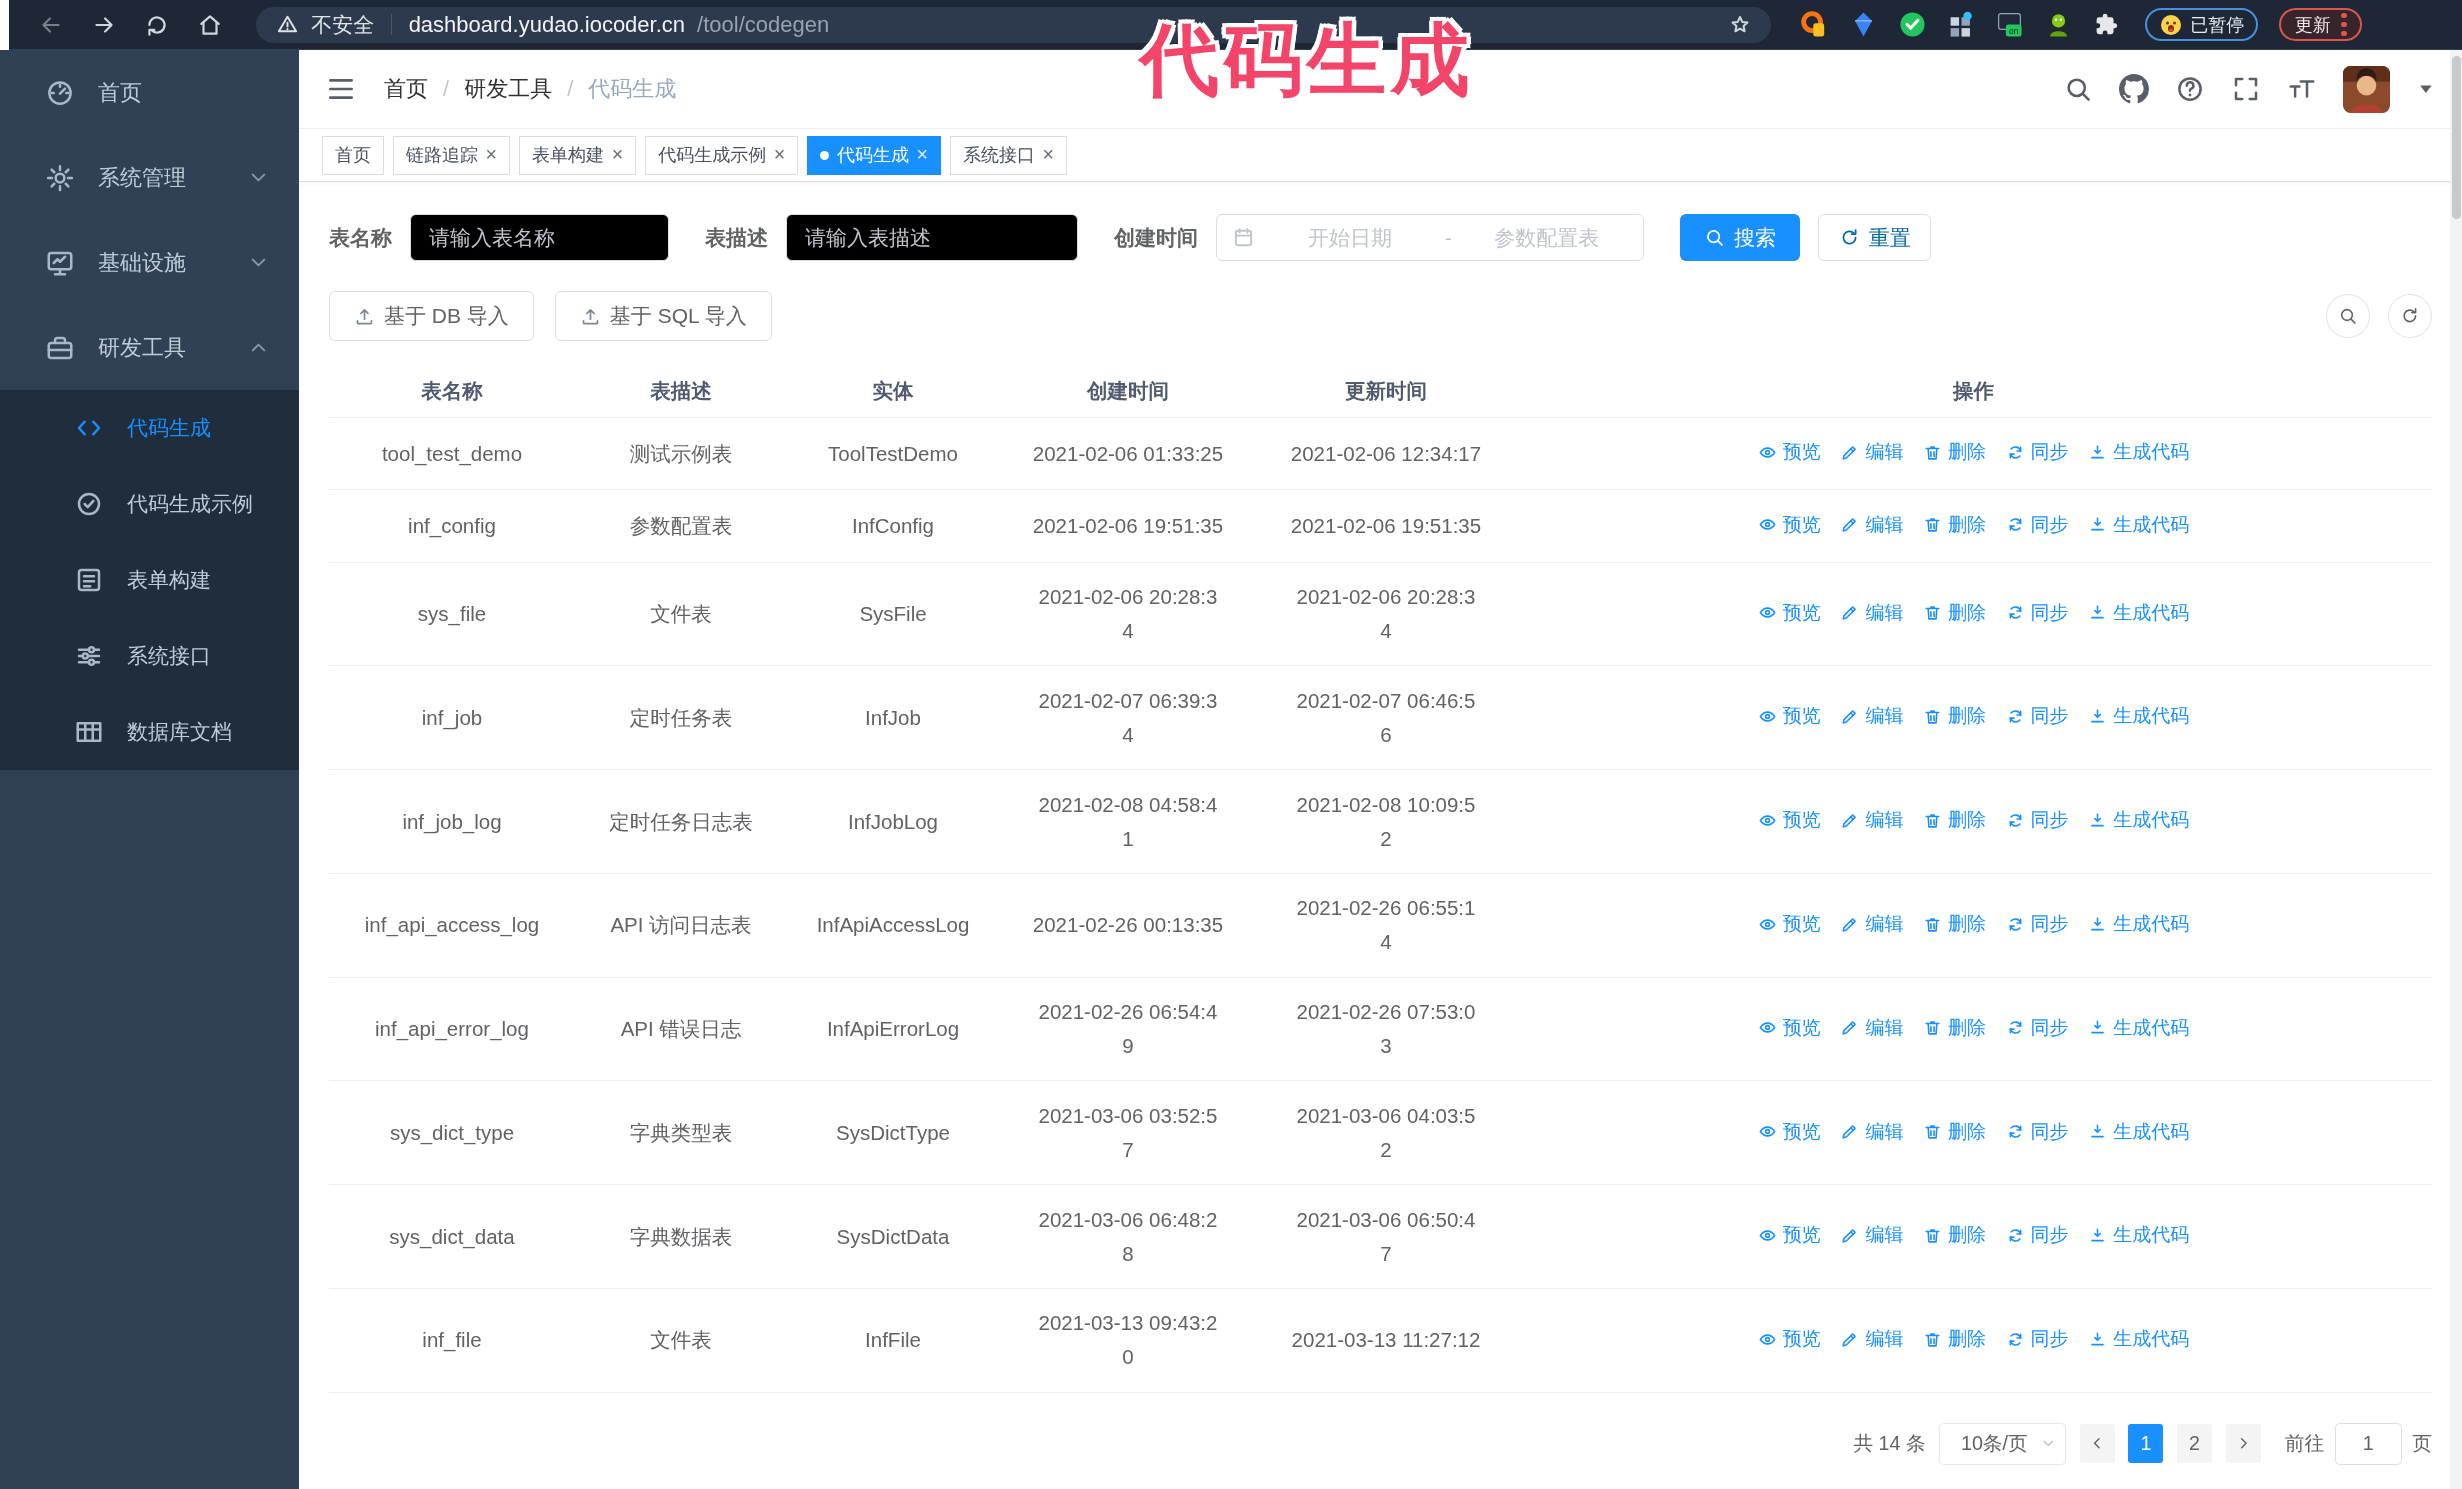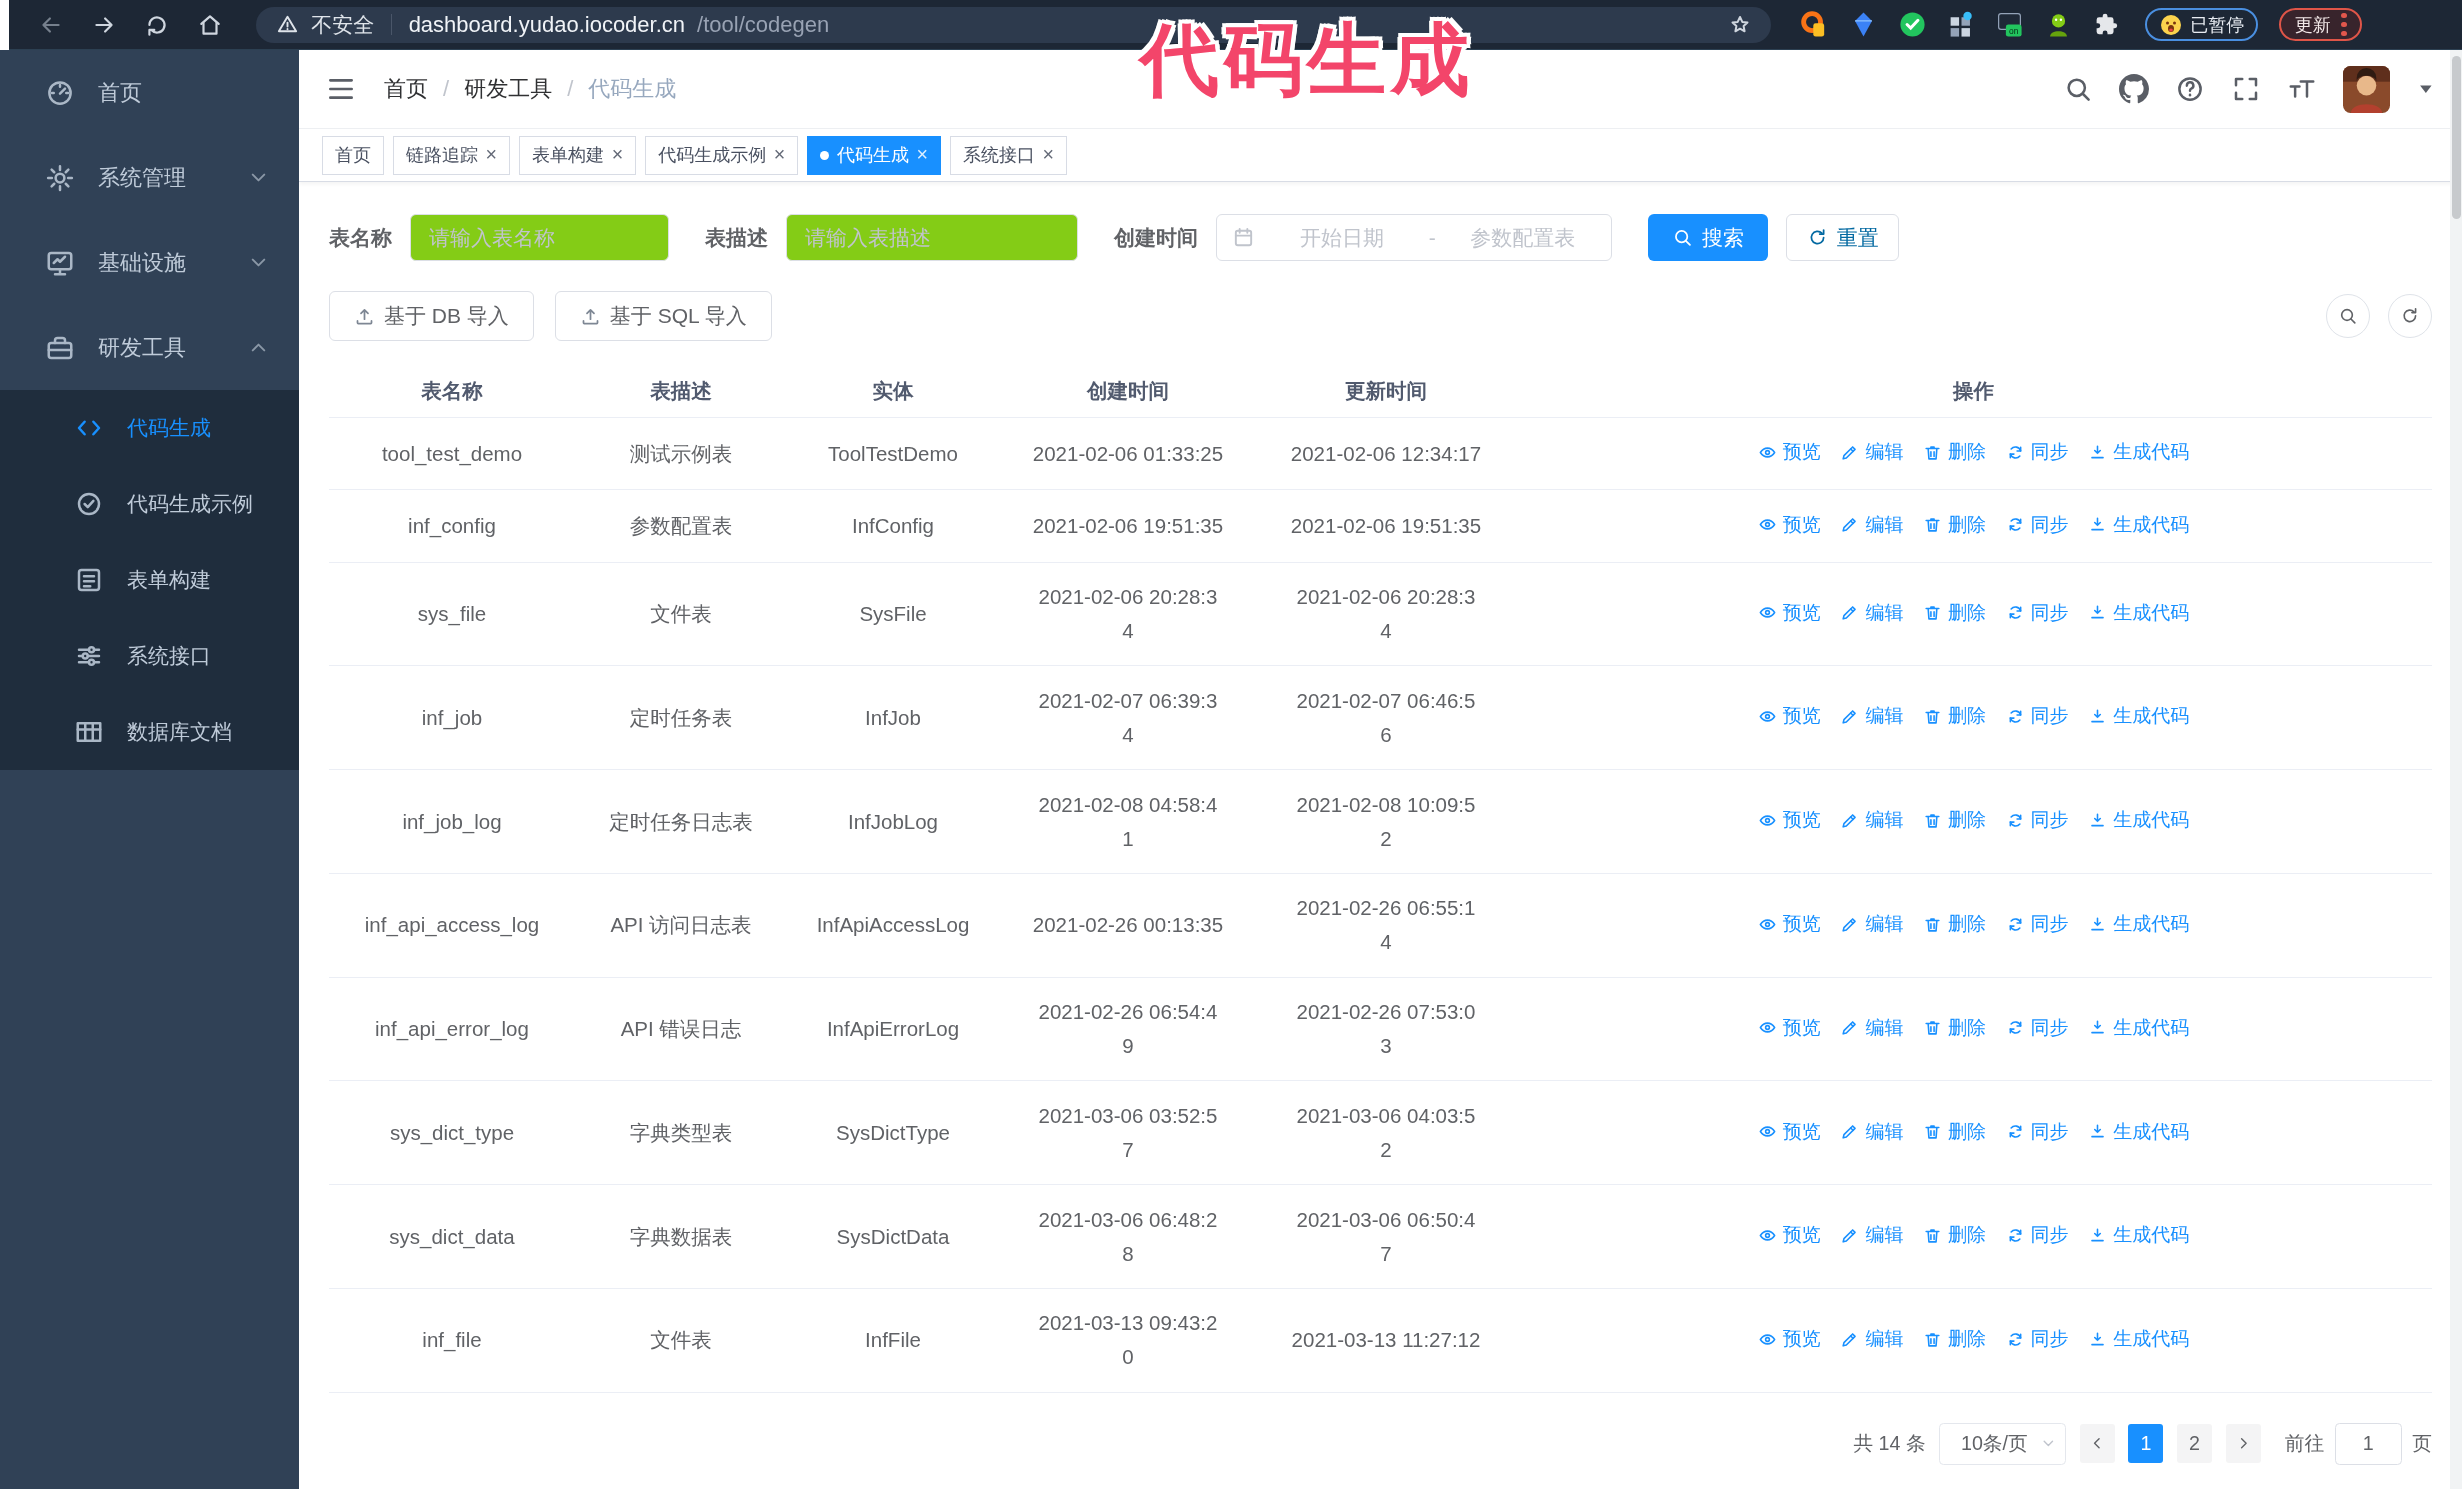--- a/index.html
+++ b/index.html
@@ -65,25 +65,25 @@
   .tag .dot { width:9px; height:9px; border-radius:50%; background:#fff; display:none; }
   .tag.active { background:var(--primary,#1890ff); border-color:var(--primary,#1890ff); color:#fff; }
   .tag.active .dot { display:inline-block; }
   .tag .close { font-size:19.7px; line-height:1; opacity:.85; }
 
   .content { padding:32px 30px 0 30px; }
 
   
   .filters { display:flex; align-items:center; }
   .f-label { font-size:21px; font-weight:600; color:#606266; margin-right:18px; white-space:nowrap; }
-  .inp { height:47px; border:1.5px solid #dcdfe6; border-radius:6px; padding:0 18px; font-size:21px; color:#606266; background:#84cc16; outline:none; }
+  .inp { height:47px; border:1.5px solid #dcdfe6; border-radius:6px; padding:0 18px; font-size:21px; color:#606266; background:#000000; outline:none; }
   .inp::placeholder { color:#c0c4cc; }
   .inp.name { width:259px; margin-right:36px; }
   .inp.desc { width:292px; margin-right:36px; }
-  .date-box { width:396px; height:47px; border:1.5px solid #dcdfe6; border-radius:6px; display:flex; align-items:center; padding:0 15px; gap:13.6px; font-size:21px; color:#c0c4cc; }
+  .date-box { width:428px; height:47px; border:1.5px solid #dcdfe6; border-radius:6px; display:flex; align-items:center; padding:0 15px; gap:13.6px; font-size:21px; color:#c0c4cc; }
   .date-box .cal { width:23px; height:23px; color:#c0c4cc; }
   .date-box .dstart,.date-box .dend { flex:1; text-align:center; white-space:nowrap; }
   .btn { display:inline-flex; align-items:center; gap:9px; height:47px; border-radius:6px; font-size:21px; cursor:pointer; border:1.5px solid transparent; white-space:nowrap; }
   .btn .bic { width:21px; height:21px; }
   .btn-search { background:var(--primary,#1890ff); color:#fff; padding:0 23px; margin-left:36px; }
   .btn-reset { background:#fff; color:#0369a1; border-color:#dcdfe6; padding:0 19.7px; margin-left:18px; }
 
   
   .toolbar { display:flex; align-items:center; margin-top:30px; }
   .btn-plain { background:#fff; color:#606266; border-color:#dcdfe6; padding:0 24px; height:50px; margin-right:21px; }

